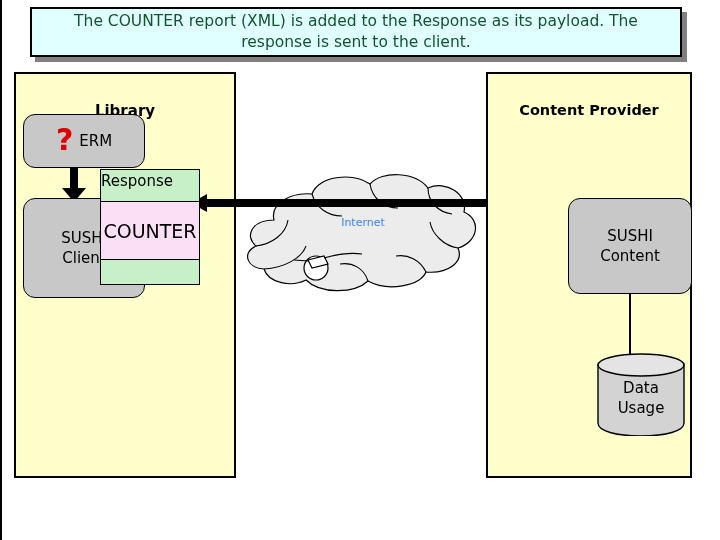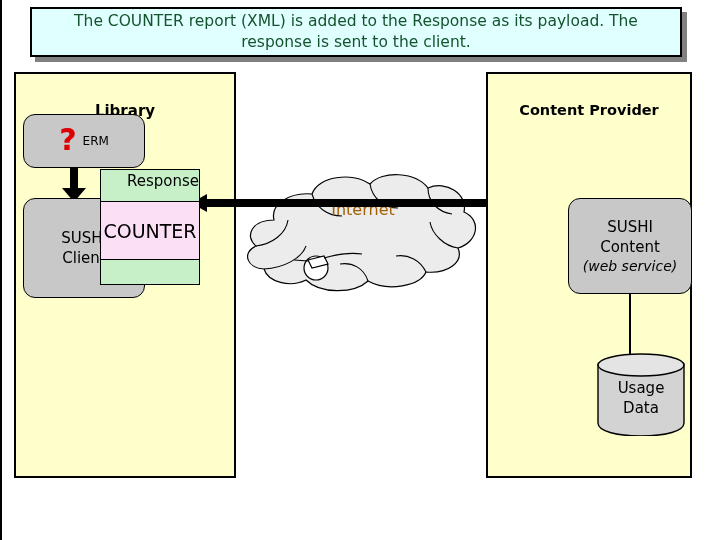--- a/index.html
+++ b/index.html
@@ -32,51 +32,51 @@
   
   .node{position:absolute;background:#c8c8c8;border:1.5px solid #000;
         border-radius:12px;box-sizing:border-box;
         display:flex;flex-direction:column;align-items:center;
         justify-content:center;color:#000;}
 
   #node-erm{left:23px;top:114px;width:122px;height:54px;
             flex-direction:row;gap:6px;}
   #erm-qmark{color:#dd0000;font-size:30px;font-weight:bold;line-height:26px;
              position:relative;top:-1px;}
-  #erm-label{font-size:12px;}
+  #erm-label{font-size:15px;}
 
   #node-sushi-client{left:23px;top:198px;width:122px;height:100px;}
   .node-line{font-size:15px;line-height:20px;text-align:center;}
 
   #node-sushi-server{left:568px;top:198px;width:124px;height:96px;}
   #sushi-server-sub{font-style:italic;font-size:14px;line-height:19px;}
 
   
   #arrow-erm-down{position:absolute;left:70px;top:168px;width:8px;height:22px;
                   background:#000;}
   #arrow-erm-head{position:absolute;left:62px;top:188px;width:0;height:0;
                   border-left:12px solid transparent;
                   border-right:12px solid transparent;
                   border-top:14px solid #000;}
 
   
   #box-response{position:absolute;left:100px;top:169px;width:100px;height:116px;
                 background:#c8f0c8;border:1.5px solid #000;box-sizing:border-box;}
-  #response-label{position:absolute;top:2px;left:0;width:100%;text-align:right;
+  #response-label{position:absolute;top:2px;left:0;width:100%;text-align:left;
                   font-size:15px;color:#000;}
   #box-counter{position:absolute;left:0px;top:31px;width:98px;height:59px;
                background:#fbe0f5;border-top:1.5px solid #000;
                border-bottom:1.5px solid #000;box-sizing:border-box;
                display:flex;align-items:center;justify-content:center;}
   #counter-label{font-size:19px;color:#000;}
 
   
   #cloud-wrap{position:absolute;left:232px;top:168px;width:262px;height:132px;}
-  #cloud-label{position:absolute;left:0;top:32px;width:100%;text-align:center;
-               font-size:16px;color:#a16207;}
+  #cloud-label{position:absolute;left:0;top:48px;width:100%;text-align:center;
+               font-size:11px;color:#3b82f6;}
 
   
   #arrow-shaft{position:absolute;left:205px;top:199px;width:305px;height:8px;
                background:#000;}
   #arrow-head{position:absolute;left:191px;top:194px;width:0;height:0;
               border-top:9px solid transparent;
               border-bottom:9px solid transparent;
               border-right:16px solid #000;}
 
   
@@ -160,27 +160,26 @@
 <div class="zone" id="zone-provider">
   <div class="zone-title">Content Provider</div>
 </div>
 
 <div class="zone-edge" style="left:486px;top:72px;height:127px;"></div>
 <div class="zone-edge" style="left:486px;top:207px;height:271px;"></div>
 
 <div class="node" id="node-sushi-server">
   <span class="node-line">SUSHI</span>
   <span class="node-line">Content</span>
-  <span class="node-line" id="sushi-server-sub">(web service)</span>
 </div>
 
 <div id="cyl-line"></div>
 
 <div id="cyl-wrap">
   <svg width="92" height="84" viewBox="0 0 92 84">
     <path d="M3 13 L 3 71 C 3 79, 21 84, 46 84 C 71 84, 89 79, 89 71 L 89 13 Z" fill="#d3d3d3" stroke="#000" stroke-width="1.4"></path>
     <ellipse cx="46" cy="13" rx="43" ry="11" fill="#e4e4e4" stroke="#000" stroke-width="1.4"></ellipse>
   </svg>
   <div style="position:absolute;left:0;top:26px;width:100%;text-align:center;">
+    <div class="node-line">Data</div>
     <div class="node-line">Usage</div>
-    <div class="node-line">Data</div>
   </div>
 </div>
 
 </body></html>

